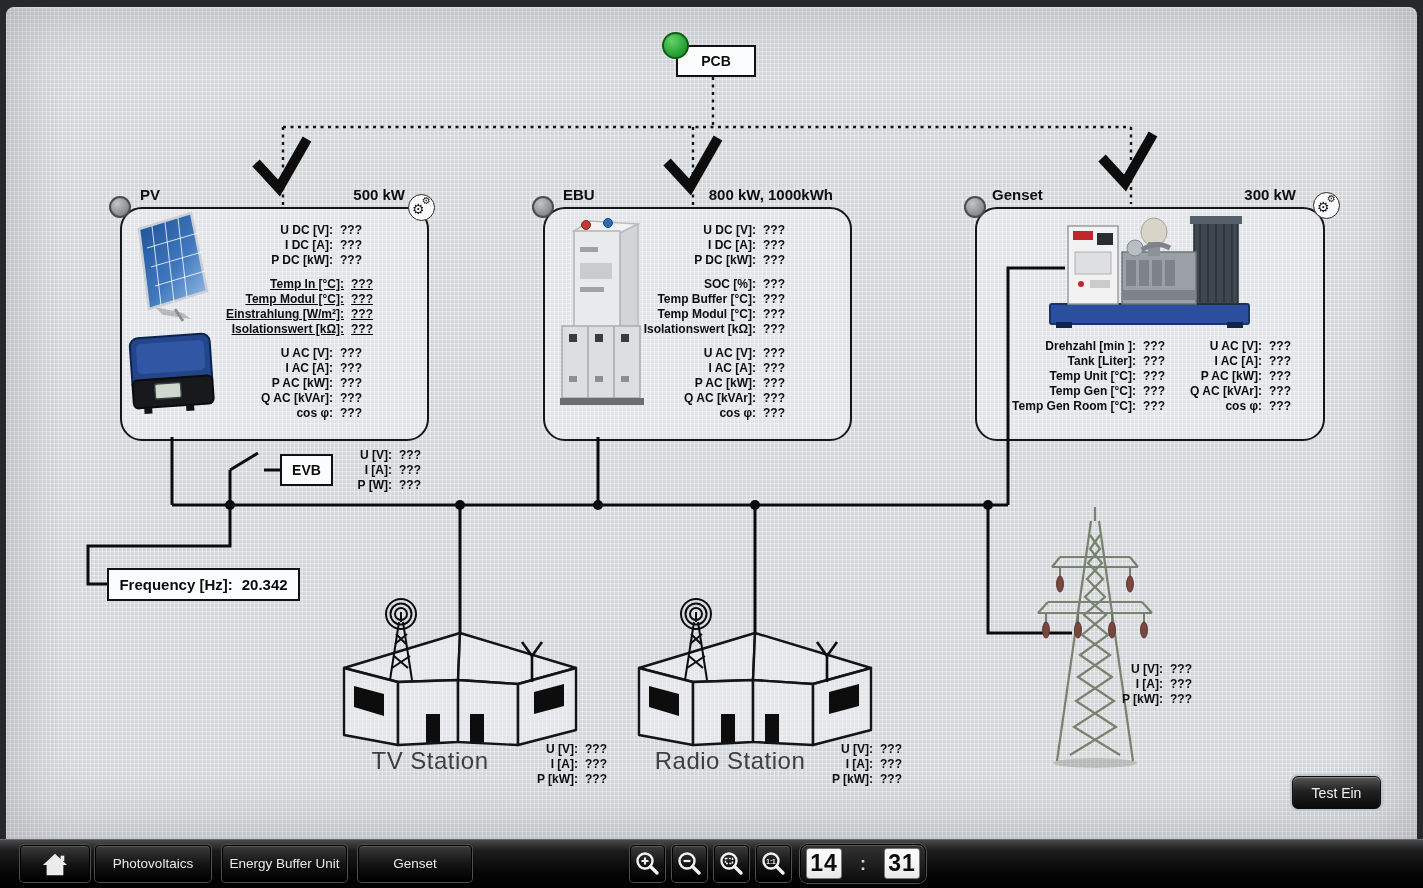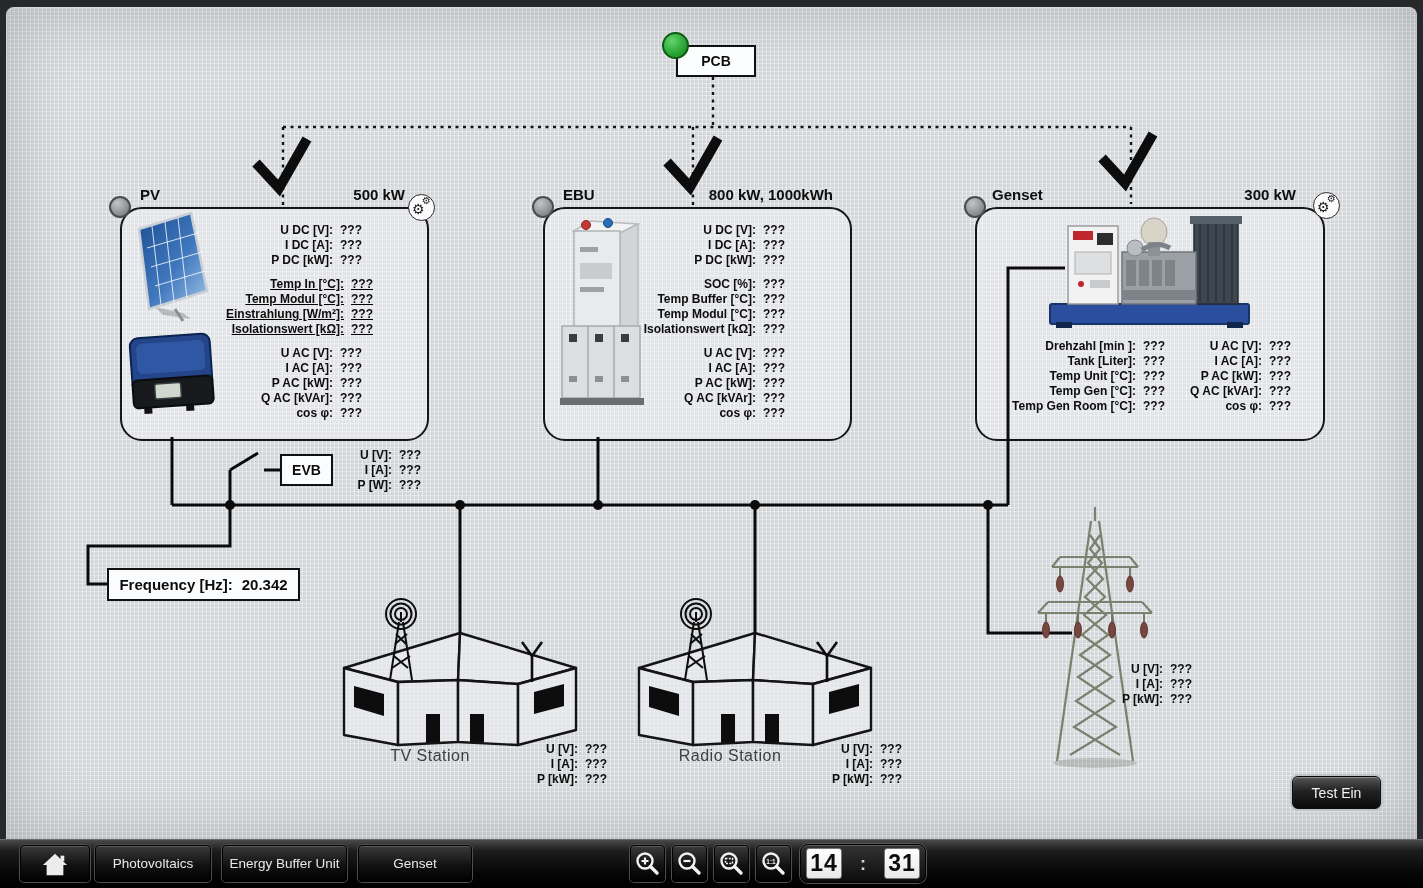--- a/index.html
+++ b/index.html
@@ -28,21 +28,21 @@
   
   .wbox{position:absolute;z-index:5;background:#fbfcfd;border:2.5px solid #111;box-sizing:border-box;
     display:flex;align-items:center;justify-content:center;font-weight:bold;color:#0c0c0c;}
   .indicator{position:absolute;z-index:6;width:27px;height:27px;border-radius:50%;
     background:radial-gradient(circle at 35% 30%,#63d36c,#2aa435 60%,#17801f);border:2px solid #0d5c14;box-sizing:border-box;}
   
   .params{position:absolute;z-index:5;display:flex;flex-direction:column;}
   .prow{display:flex;align-items:flex-start;height:15px;}
   .plabel{flex:1;text-align:right;font-size:12px;font-weight:bold;color:#0c0c0c;white-space:nowrap;}
   .pval{width:40px;margin-left:7px;text-align:left;font-size:12px;font-weight:bold;color:#0c0c0c;}
-  .stationlabel{position:absolute;z-index:5;font-size:16px;color:#3c3e40;text-align:center;letter-spacing:.5px;}
+  .stationlabel{position:absolute;z-index:5;font-size:24px;color:#3c3e40;text-align:center;letter-spacing:.5px;}
   .gfx{position:absolute;z-index:4;}
   
   .testbtn{position:absolute;z-index:6;display:flex;align-items:center;justify-content:center;
     background:linear-gradient(180deg,#565656,#222 45%,#0a0a0a);color:#f2f2f2;font-size:14px;
     border:1px solid #0c0c0c;border-radius:6px;box-shadow:0 0 0 2px rgba(190,193,196,.9), inset 0 1px 1px rgba(255,255,255,.35);}
   
   .taskbar{position:absolute;left:0;right:0;bottom:0;height:48px;z-index:10;
     background:linear-gradient(180deg,#4a4a4a,#1d1d1d 22%,#050505 70%,#000);
     border-top:1px solid #6a6a6a;}
   .tbtn{position:absolute;top:5px;height:37px;box-sizing:border-box;display:flex;align-items:center;justify-content:center;

